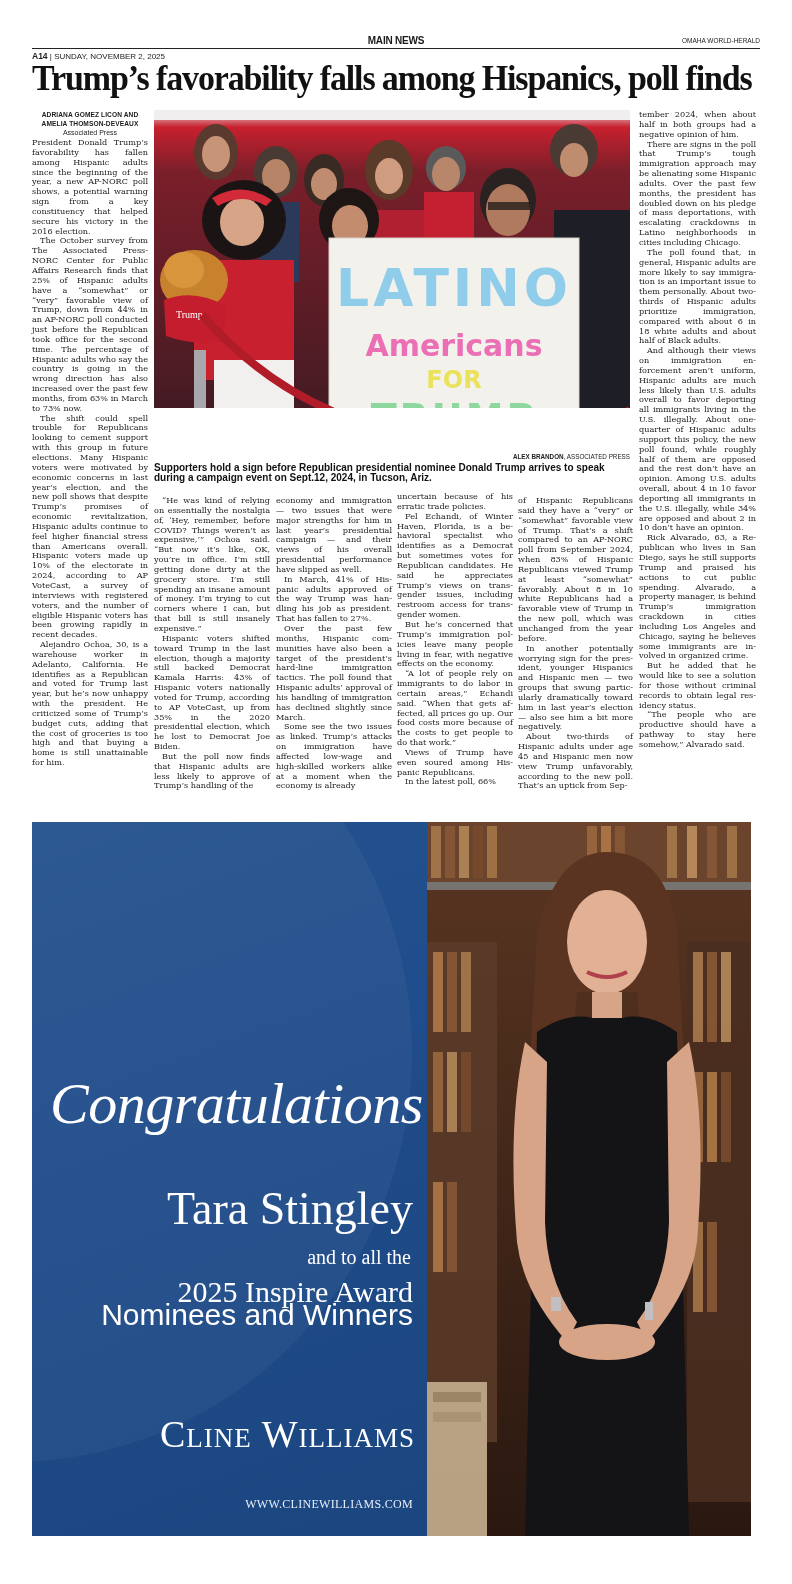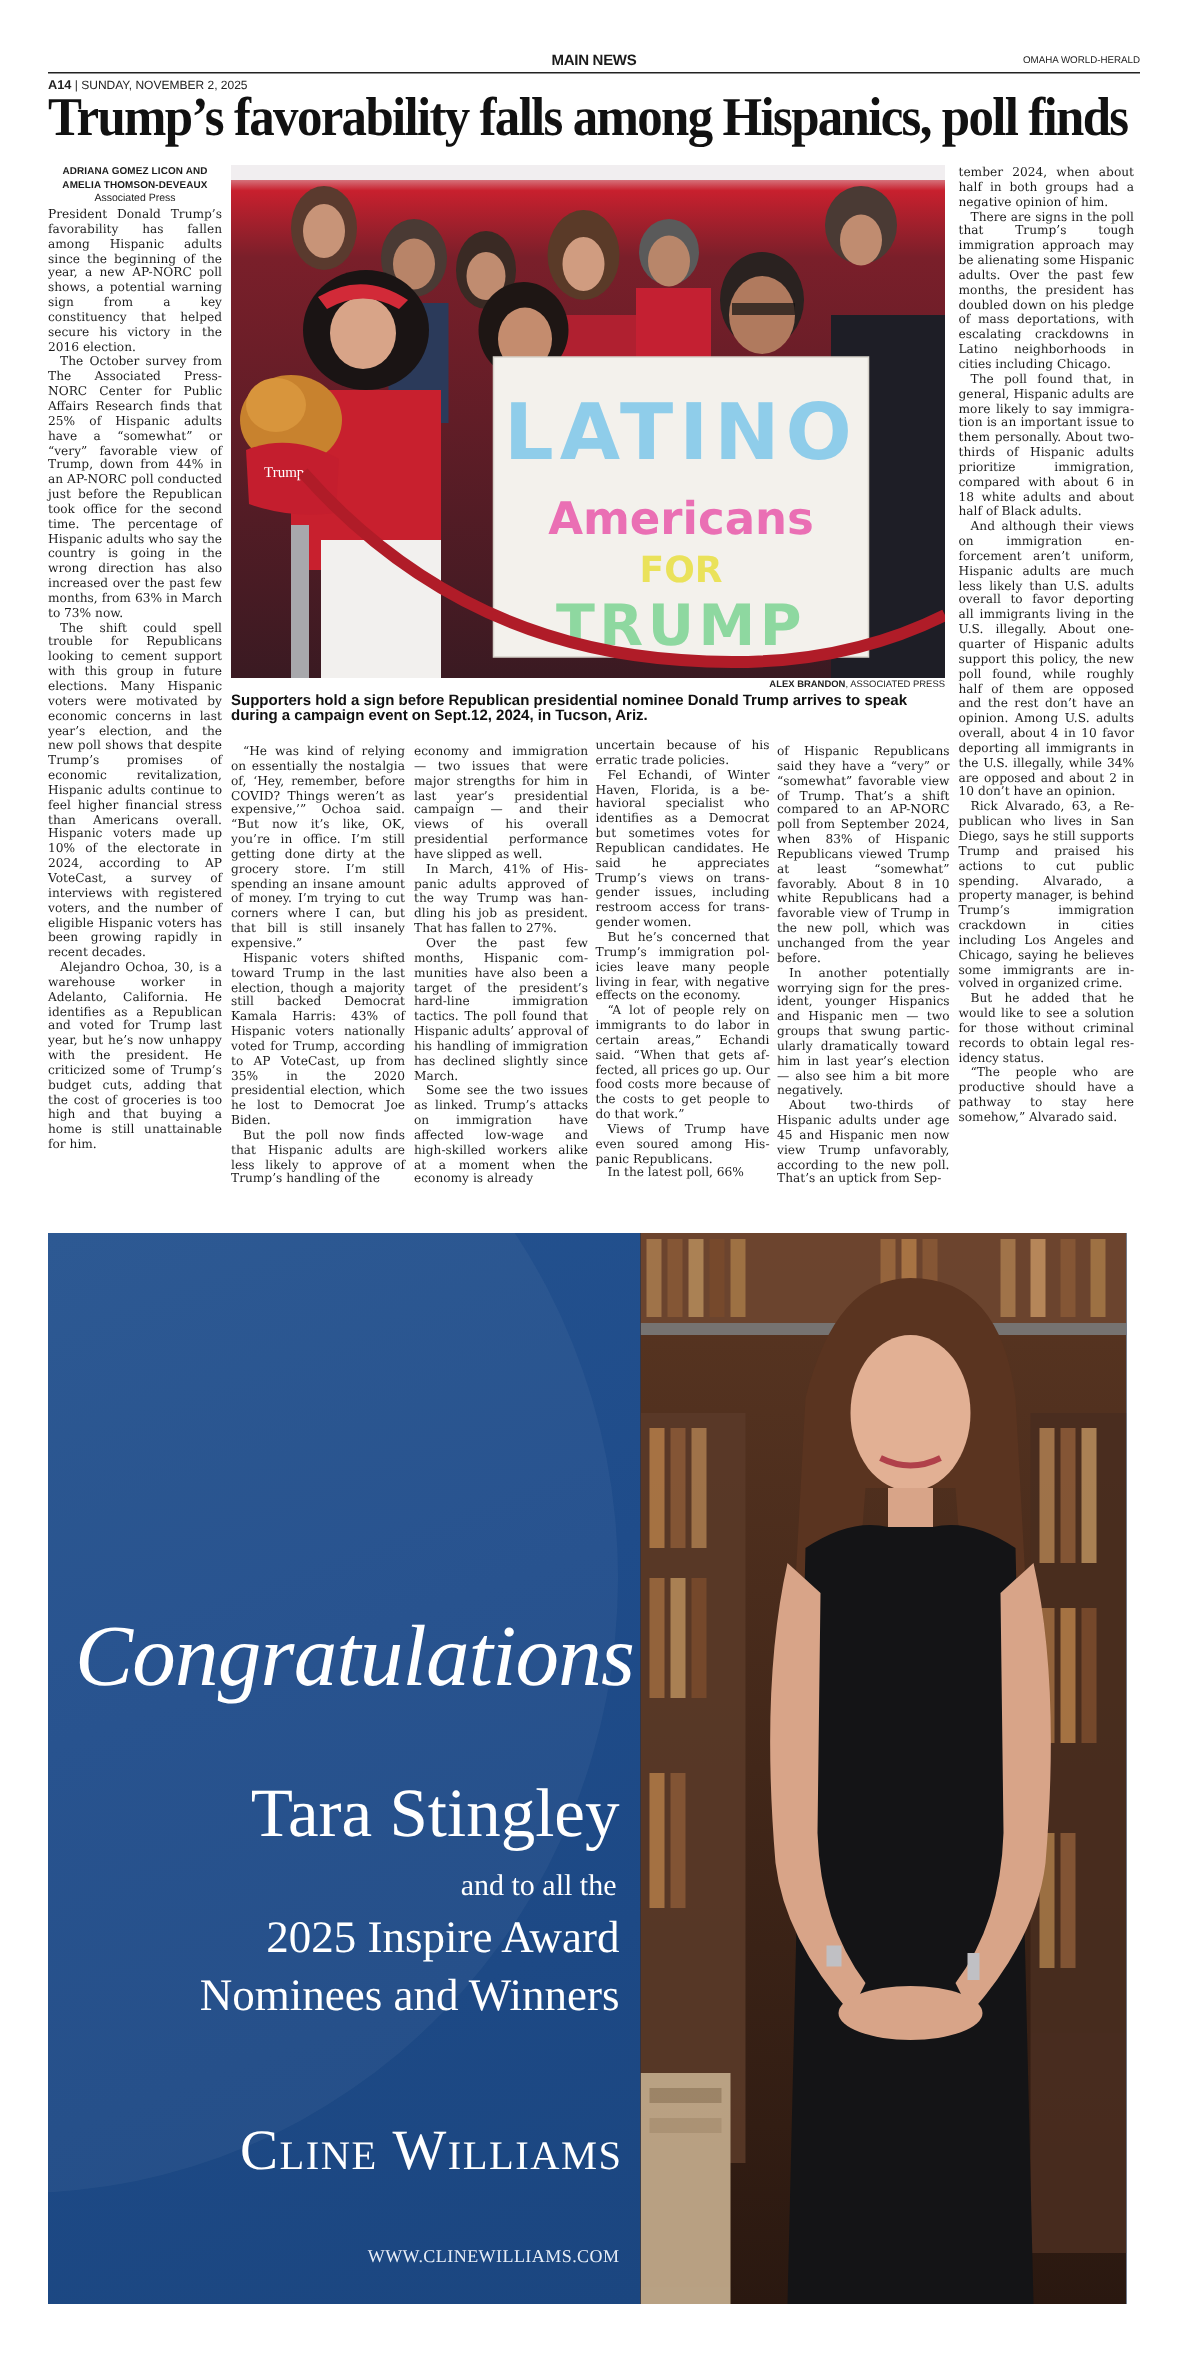--- a/index.html
+++ b/index.html
@@ -15,33 +15,33 @@
   .col p.first { text-indent: 0; }
   .col p.noindent { text-indent: 0; }
   .byline { font-family: "Liberation Sans", sans-serif; font-weight: bold; font-size: 6.6px; text-align: center; line-height: 9px; letter-spacing: 0.1px; }
   .agency { font-family: "Liberation Sans", sans-serif; font-size: 7px; text-align: center; line-height: 9px; margin-bottom: 1px; }
   .c1 { left: 32px; top: 110px; width: 116px; }
   .c2 { left: 154px; top: 496px; width: 116px; }
   .c3 { left: 276px; top: 496px; width: 116px; }
   .c4 { left: 397px; top: 492px; width: 116px; }
   .c5 { left: 518px; top: 496px; width: 115px; }
   .c6 { left: 639px; top: 110px; width: 117px; }
-  .photo { position: absolute; left: 154px; top: 110px; width: 476px; height: 342px; overflow: hidden; background: #f9a8d4; }
+  .photo { position: absolute; left: 154px; top: 110px; width: 476px; height: 298px; overflow: hidden; background: #f9a8d4; }
   .photo svg { display: block; }
   .credit { position: absolute; left: 154px; top: 453px; width: 476px; text-align: right; font-family: "Liberation Sans", sans-serif; font-size: 6.3px; color: #222; }
   .credit b { font-weight: bold; }
   .caption { position: absolute; left: 154px; top: 463px; width: 476px; font-family: "Liberation Sans", sans-serif; font-weight: bold; font-size: 10px; line-height: 10px; color: #111; }
   .ad { position: absolute; left: 32px; top: 822px; width: 719px; height: 714px; overflow: hidden; background: #1d4a86; }
   .ad .bluepanel { position: absolute; left: 0; top: 0; width: 395px; height: 714px; background: linear-gradient(160deg, #24528f 0%, #1f4c8a 40%, #1b4680 100%); overflow: hidden; }
   .ad .arc { position: absolute; left: -420px; top: -180px; width: 800px; height: 820px; border-radius: 50%; background: rgba(255,255,255,0.045); }
   .ad .congrats { position: absolute; left: 18px; top: 248px; font-family: "Liberation Serif", serif; font-style: italic; font-size: 58px; color: #ffffff; letter-spacing: -0.5px; white-space: nowrap; }
   .ad .name { position: absolute; right: 14px; top: 360px; font-family: "Liberation Serif", serif; font-size: 46px; color: #ffffff; white-space: nowrap; }
   .ad .andto { position: absolute; right: 16px; top: 424px; font-family: "Liberation Serif", serif; font-size: 20px; color: #ffffff; }
   .ad .award1 { position: absolute; right: 14px; top: 453px; font-family: "Liberation Serif", serif; font-size: 30px; color: #ffffff; white-space: nowrap; }
-  .ad .award2 { position: absolute; right: 14px; top: 492px; font-family: Liberation Serif, serif; font-size: 30px; color: #ffffff; white-space: nowrap; }
+  .ad .award2 { position: absolute; right: 14px; top: 476px; font-family: Liberation Sans, sans-serif; font-size: 30px; color: #ffffff; white-space: nowrap; }
   .ad .firm { position: absolute; right: 12px; top: 590px; font-family: "Liberation Serif", serif; font-size: 38px; color: #ffffff; font-variant: small-caps; letter-spacing: 1px; white-space: nowrap; }
   .ad .url { position: absolute; right: 14px; top: 646px; font-family: "Liberation Serif", serif; font-size: 12px; color: #e8eef8; letter-spacing: 0.3px; margin-top: 29px; }
   .ad .portrait { position: absolute; left: 395px; top: 0; width: 324px; height: 714px; overflow: hidden; background: #3a2418; }
 </style>
 </head>
 <body>
 
 <div class="header">
   <div class="left">
     <b>A14</b>

